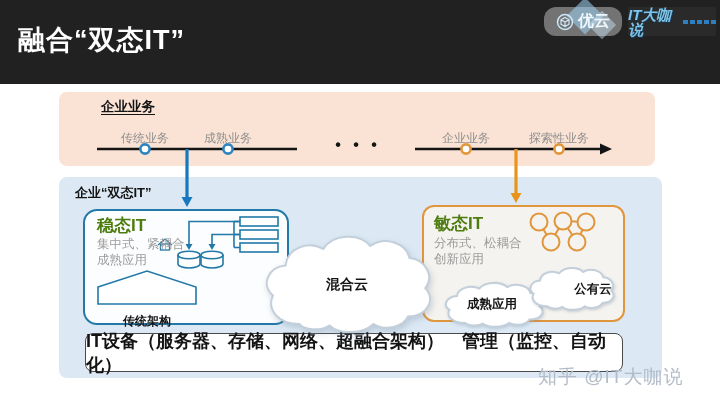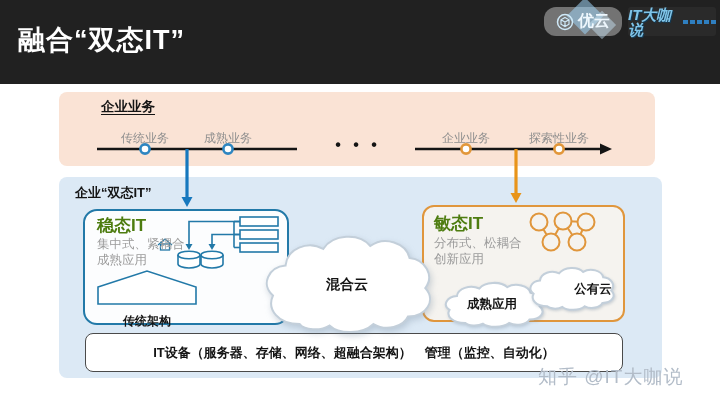--- a/index.html
+++ b/index.html
@@ -49,21 +49,21 @@
                 font-weight:bold;color:#141414;z-index:6;margin-top:26px;}
 
   .cloud-label{text-align:center;font-weight:bold;color:#141414;z-index:6;}
   .hybrid-label{left:306px;top:276px;width:82px;font-size:14px;}
   .private-label{left:447px;top:296px;width:90px;font-size:12.5px;}
   .public-label{left:558px;top:281px;width:70px;font-size:12.5px;}
 
   .infra-bar{left:85px;top:333px;width:538px;height:39px;background:#ffffff;border:1.6px solid #4a4a4a;
              border-radius:8px;box-sizing:border-box;display:flex;align-items:center;justify-content:center;
              z-index:2;}
-  .infra-bar span{font-size:13px;font-weight:bold;color:#141414;}
+  .infra-bar span{font-size:18px;font-weight:bold;color:#141414;}
 
   .overlay{left:0;top:0;width:720px;height:404px;z-index:5;pointer-events:none;}
   .cloud-use{filter:drop-shadow(1px 2px 2px rgba(120,140,160,.35));}
 
   .watermark{left:538px;top:364px;width:182px;font-size:19px;color:#b2bcc8;z-index:10;
              letter-spacing:1px;white-space:nowrap;}
 </style>
 </head>
 <body>
 

